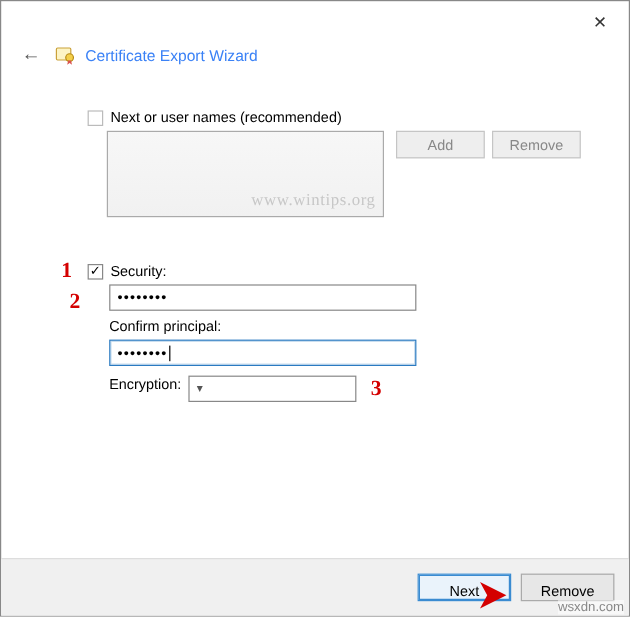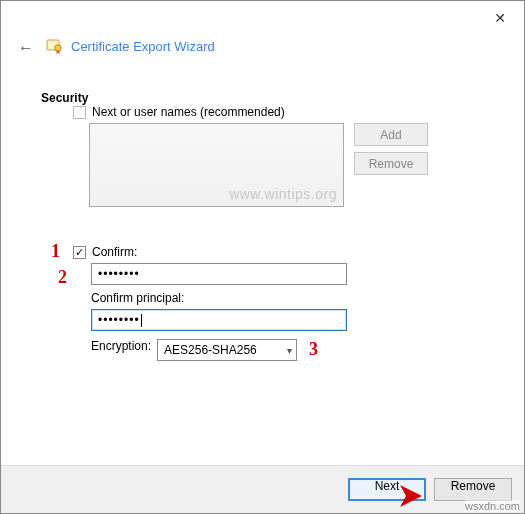--- a/index.html
+++ b/index.html
@@ -79,34 +79,35 @@
     display: inline-flex; align-items: center; justify-content: center;
     font-size: 10px;
   }
   .chk.disabled { color: #aaa; border-color: #bbb; }
   .chk.checked::after { content: "✓"; color: #000; font-size: 11px; line-height: 1; }
   .group-box-row {
     display: flex; gap: 10px; margin-left: 48px;
     align-items: flex-start;
   }
   .group-list {
-    width: 255px; height: 84px;
+    width: 255px; height: 72px;
     border: 1px solid #aaa;
     background: linear-gradient(#f7f7f7,#f1f1f1);
     position: relative;
+    font-family: Liberation Serif, serif;
   }
   .watermark {
     position: absolute;
     right: 6px; bottom: 4px;
     color: #c7c7c7;
     font-size: 14px;
     letter-spacing: 0.5px;
     font-weight: 300;
   }
-  .side-buttons { display: flex; flex-direction: column; gap: 6px; }
+  .side-buttons { display: flex; flex-direction: row; gap: 6px; }
   .side-btn {
     width: 74px; height: 23px;
     border: 1px solid #c5c5c5;
     background: #eee;
     color: #888;
     font-size: 12px;
     display: flex; align-items: center; justify-content: center;
   }
   .password-block { margin-left: 32px; margin-top: 38px; position: relative; }
   .annot {
@@ -158,21 +159,21 @@
     border-top: 1px solid #ddd;
     display: flex; align-items: center; justify-content: flex-end;
     gap: 8px; padding: 0 12px;
     position: relative;
   }
   .footer-btn {
     width: 78px; height: 23px;
     border: 1px solid #aaa;
     background: #e7e7e7;
     font-size: 12px;
-    display: flex; align-items: flex-start; justify-content: center;
+    display: flex; align-items: flex-end; justify-content: center;
     cursor: pointer;
   }
   .footer-btn.primary {
     border: 1px solid #3a8bd1;
     box-shadow: 0 0 0 1px #3a8bd1 inset;
     background: #eaf3fb;
   }
   .red-arrow {
     position: absolute;
     right: 100px; bottom: 4px;
@@ -205,21 +206,20 @@
       <svg viewBox="0 0 18 18" width="18" height="18">
         <rect x="2" y="3" width="12" height="10" rx="1" fill="#fdf4c5" stroke="#caa13a"></rect>
         <circle cx="13" cy="11" r="3.2" fill="#f3cf4a" stroke="#b78b15"></circle>
         <path d="M11.8 13.5 L11 17 L13 15.6 L15 17 L14.2 13.5 Z" fill="#d9534f"></path>
       </svg>
     </span>
     <span class="wizard-title">Certificate Export Wizard</span>
   </div>
 
   <div class="content">
-    <div class="section-heading">Security</div>
 
     <div class="group-row">
       <span class="chk disabled"></span>
       <span>Next or user names (recommended)</span>
     </div>
 
     <div class="group-box-row">
       <div class="group-list">
         <span class="watermark">www.wintips.org</span>
       </div>
@@ -232,37 +232,36 @@
         </div>
       </div>
     </div>
 
     <div class="password-block">
       <span class="annot" style="left:-22px; top:-4px;">1</span>
       <span class="annot" style="left:-15px; top:22px;">2</span>
 
       <div class="pw-row">
         <span class="chk checked"></span>
-        <span class="pw-label">Confirm:</span>
+        <span class="pw-label">Security:</span>
       </div>
 
       <div class="pw-input">
         <span>••••••••</span>
       </div>
 
       <div class="pw-label confirm-label">Confirm principal:</div>
       <div class="pw-input focused">
         <span>••••••••</span>
           <span class="cursor"></span>
       </div>
 
       <div class="enc-row">
         <span>Encryption:</span>
         <div class="enc-select">
-          <span>AES256-SHA256</span>
           <span class="chevron">▾</span>
         </div>
         <span class="annot" style="position:static; margin-left:6px;">3</span>
       </div>
     </div>
   </div>
 
   <div class="footer">
     <div class="footer-btn primary">
       <span>Next</span>

